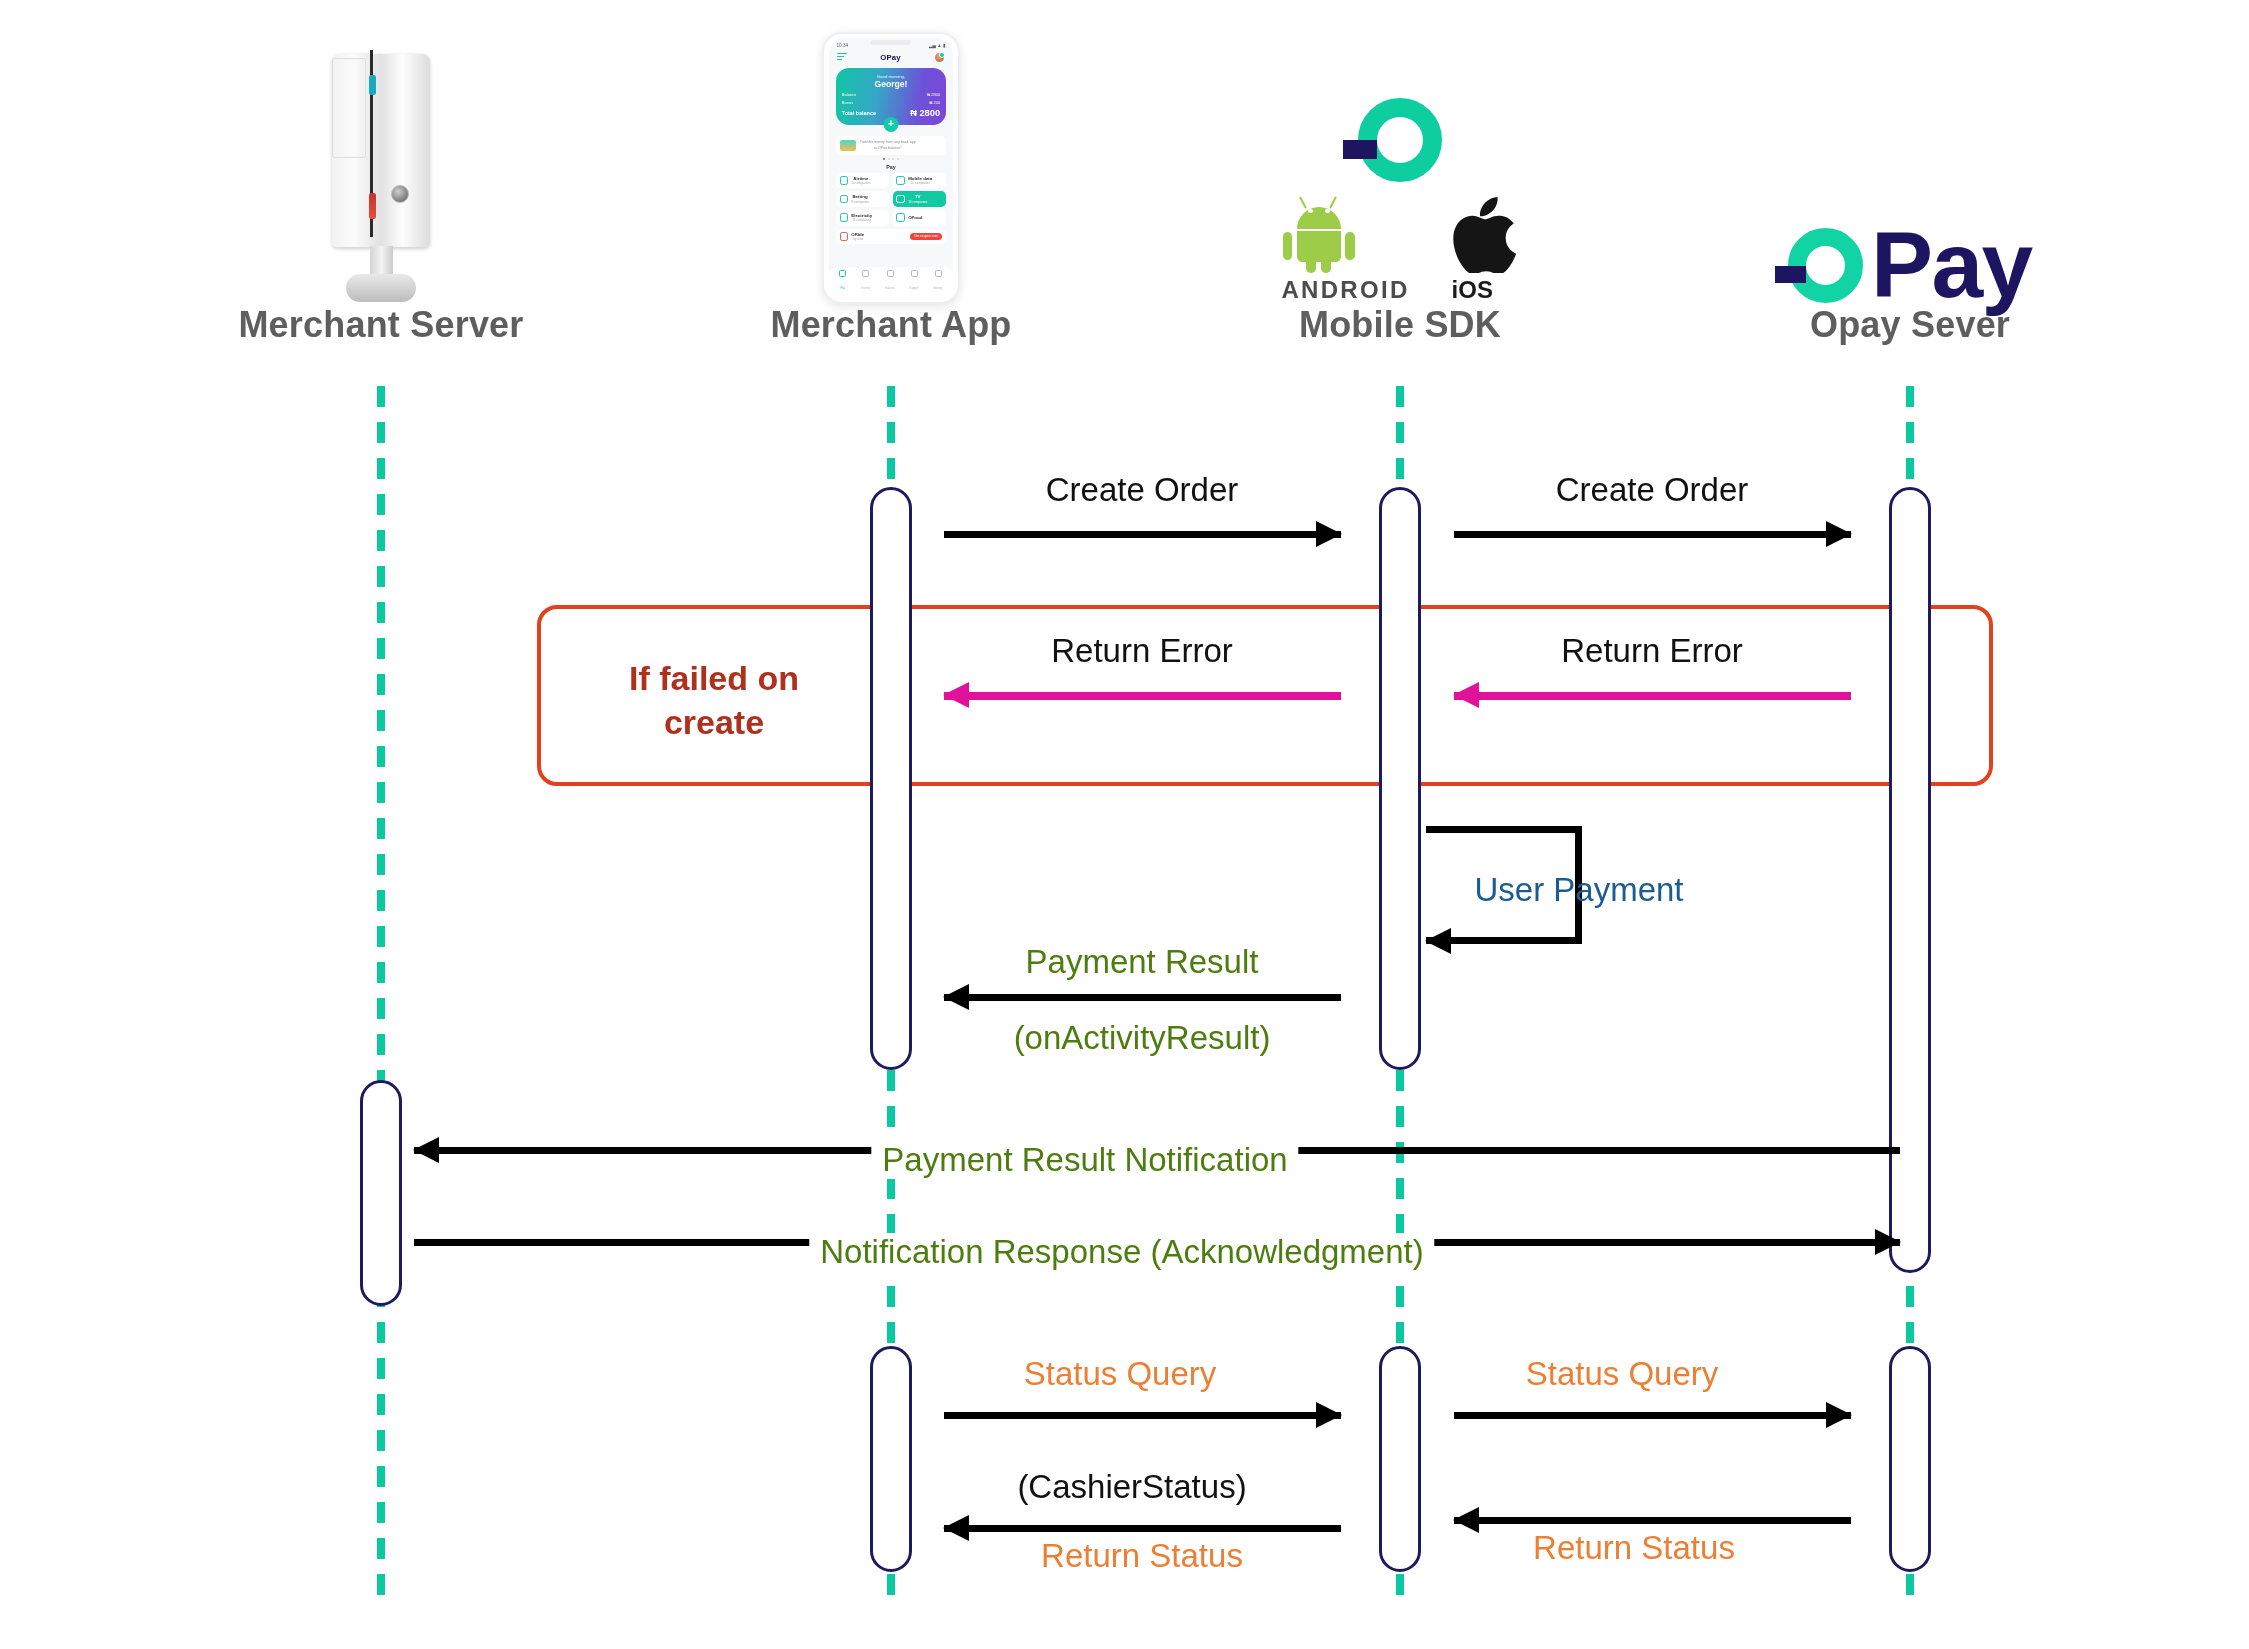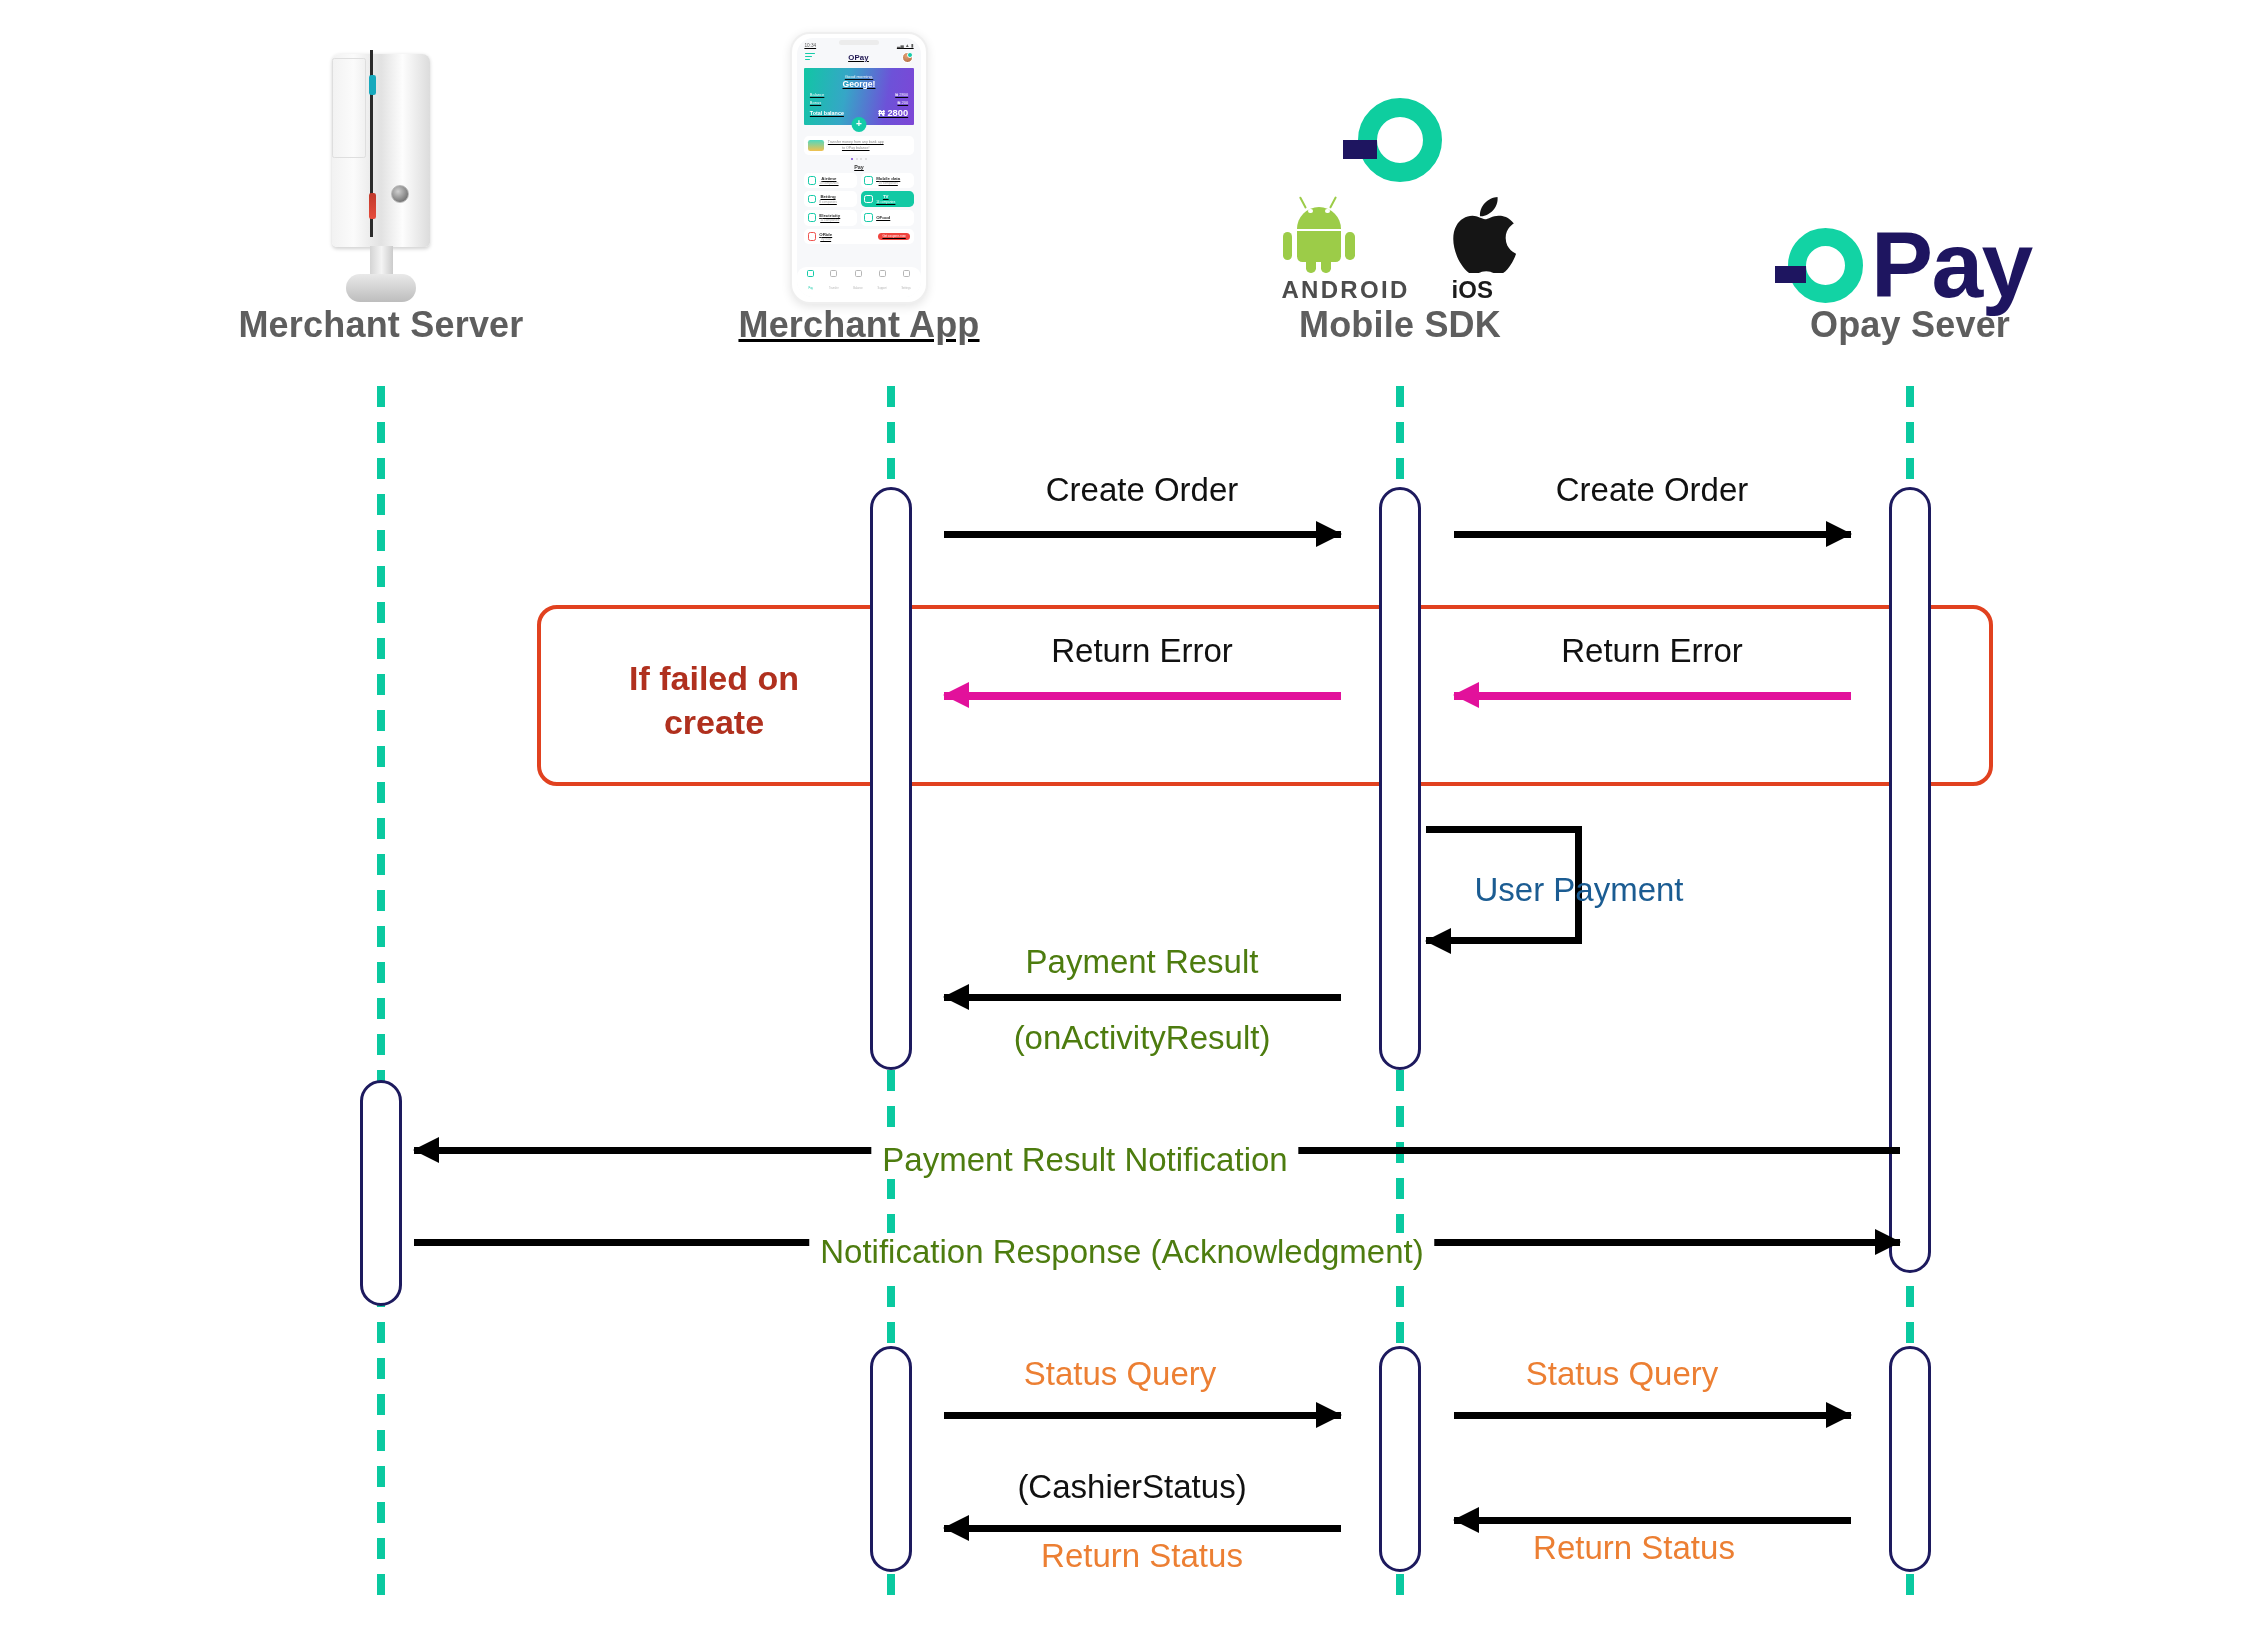--- a/index.html
+++ b/index.html
@@ -126,21 +126,21 @@
     width: 11px; height: 11px; border-radius: 50%;
     background: radial-gradient(circle at 40% 32%,#e6a071,#a9653c);
     border: 1.1px solid #ffffff; position: relative;
   }
   .ph-avatar::after {
     content: ""; position: absolute; right: -0.8px; top: -0.8px;
     width: 3.9px; height: 3.9px; border-radius: 50%; background: #14cba8;
     border: 0.8px solid #fff;
   }
   .ph-card {
-    margin: 2.3px 1.6px 0; border-radius: 1px; padding: 5.4px 6.2px 7px;
+    margin: 2.3px 1.6px 0; border-radius: 13px; padding: 5.4px 6.2px 7px;
     background: linear-gradient(100deg,#11c6a4 0%,#36a6c7 38%,#6d52d8 74%,#7d46d6 100%);
     color: #ffffff; position: relative;
   }
   .ph-greet { font-size: 4.3px; text-align: center; opacity: .92; }
   .ph-name { font-size: 8.6px; font-weight: bold; text-align: center; margin-top: 0.4px; }
   .ph-row { display: flex; justify-content: space-between; font-size: 4px; margin-top: 3.1px; opacity: .95; }
   .ph-total { display: flex; justify-content: space-between; align-items: center; margin-top: 2.3px; }
   .ph-total-l { font-size: 5.4px; font-weight: bold; }
   .ph-total-v { font-size: 9.3px; font-weight: bold; }
   .ph-plus {
@@ -309,21 +309,21 @@
         <div class="tower-led-teal"></div>
         <div class="tower-led-red"></div>
         <div class="tower-dial"></div>
         <div class="tower-neck"></div>
         <div class="tower-base"></div>
       </div>
     </div>
     <div class="actor-label">Merchant Server</div>
   </div>
 
-  <div class="actor" style="left:680px; top:15.6px;text-decoration:underline;">
+  <div class="actor" style="left:712px; top:15.6px;">
     <div class="actor-art">
       <div class="phone">
         <div class="phone-screen">
           <div class="ph-notch"></div>
           <div class="ph-status">
             <span>10:34</span>
             <span>▂▄ ▲ ▮</span>
           </div>
           <div class="ph-topbar">
             <div class="ph-burger">

